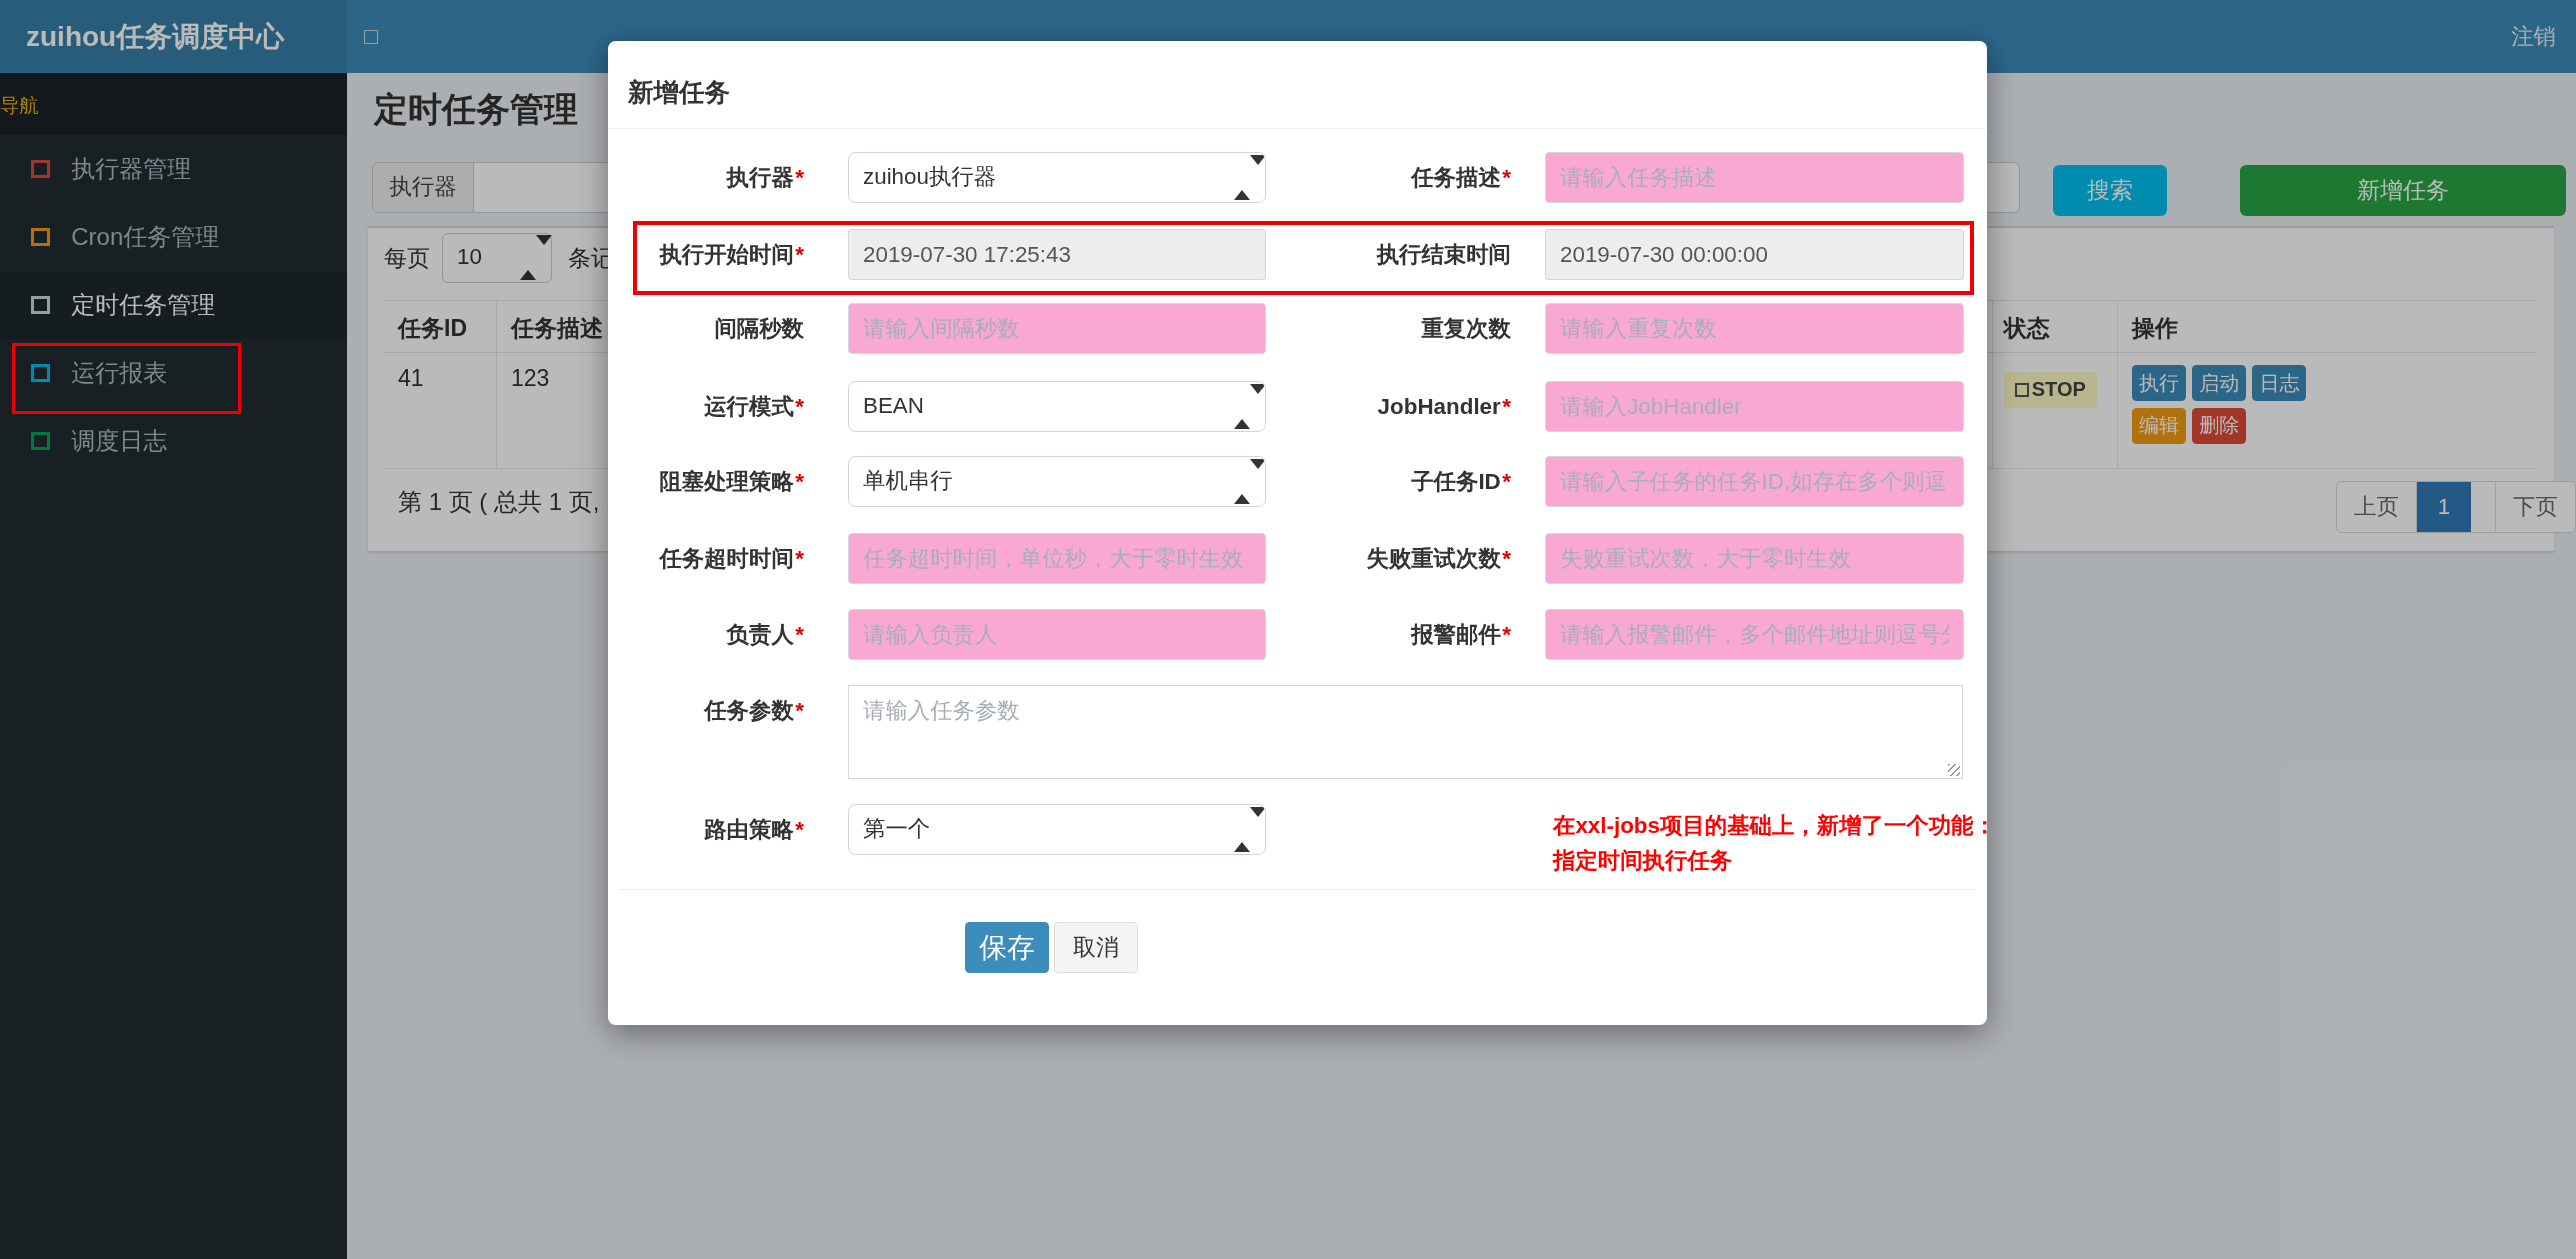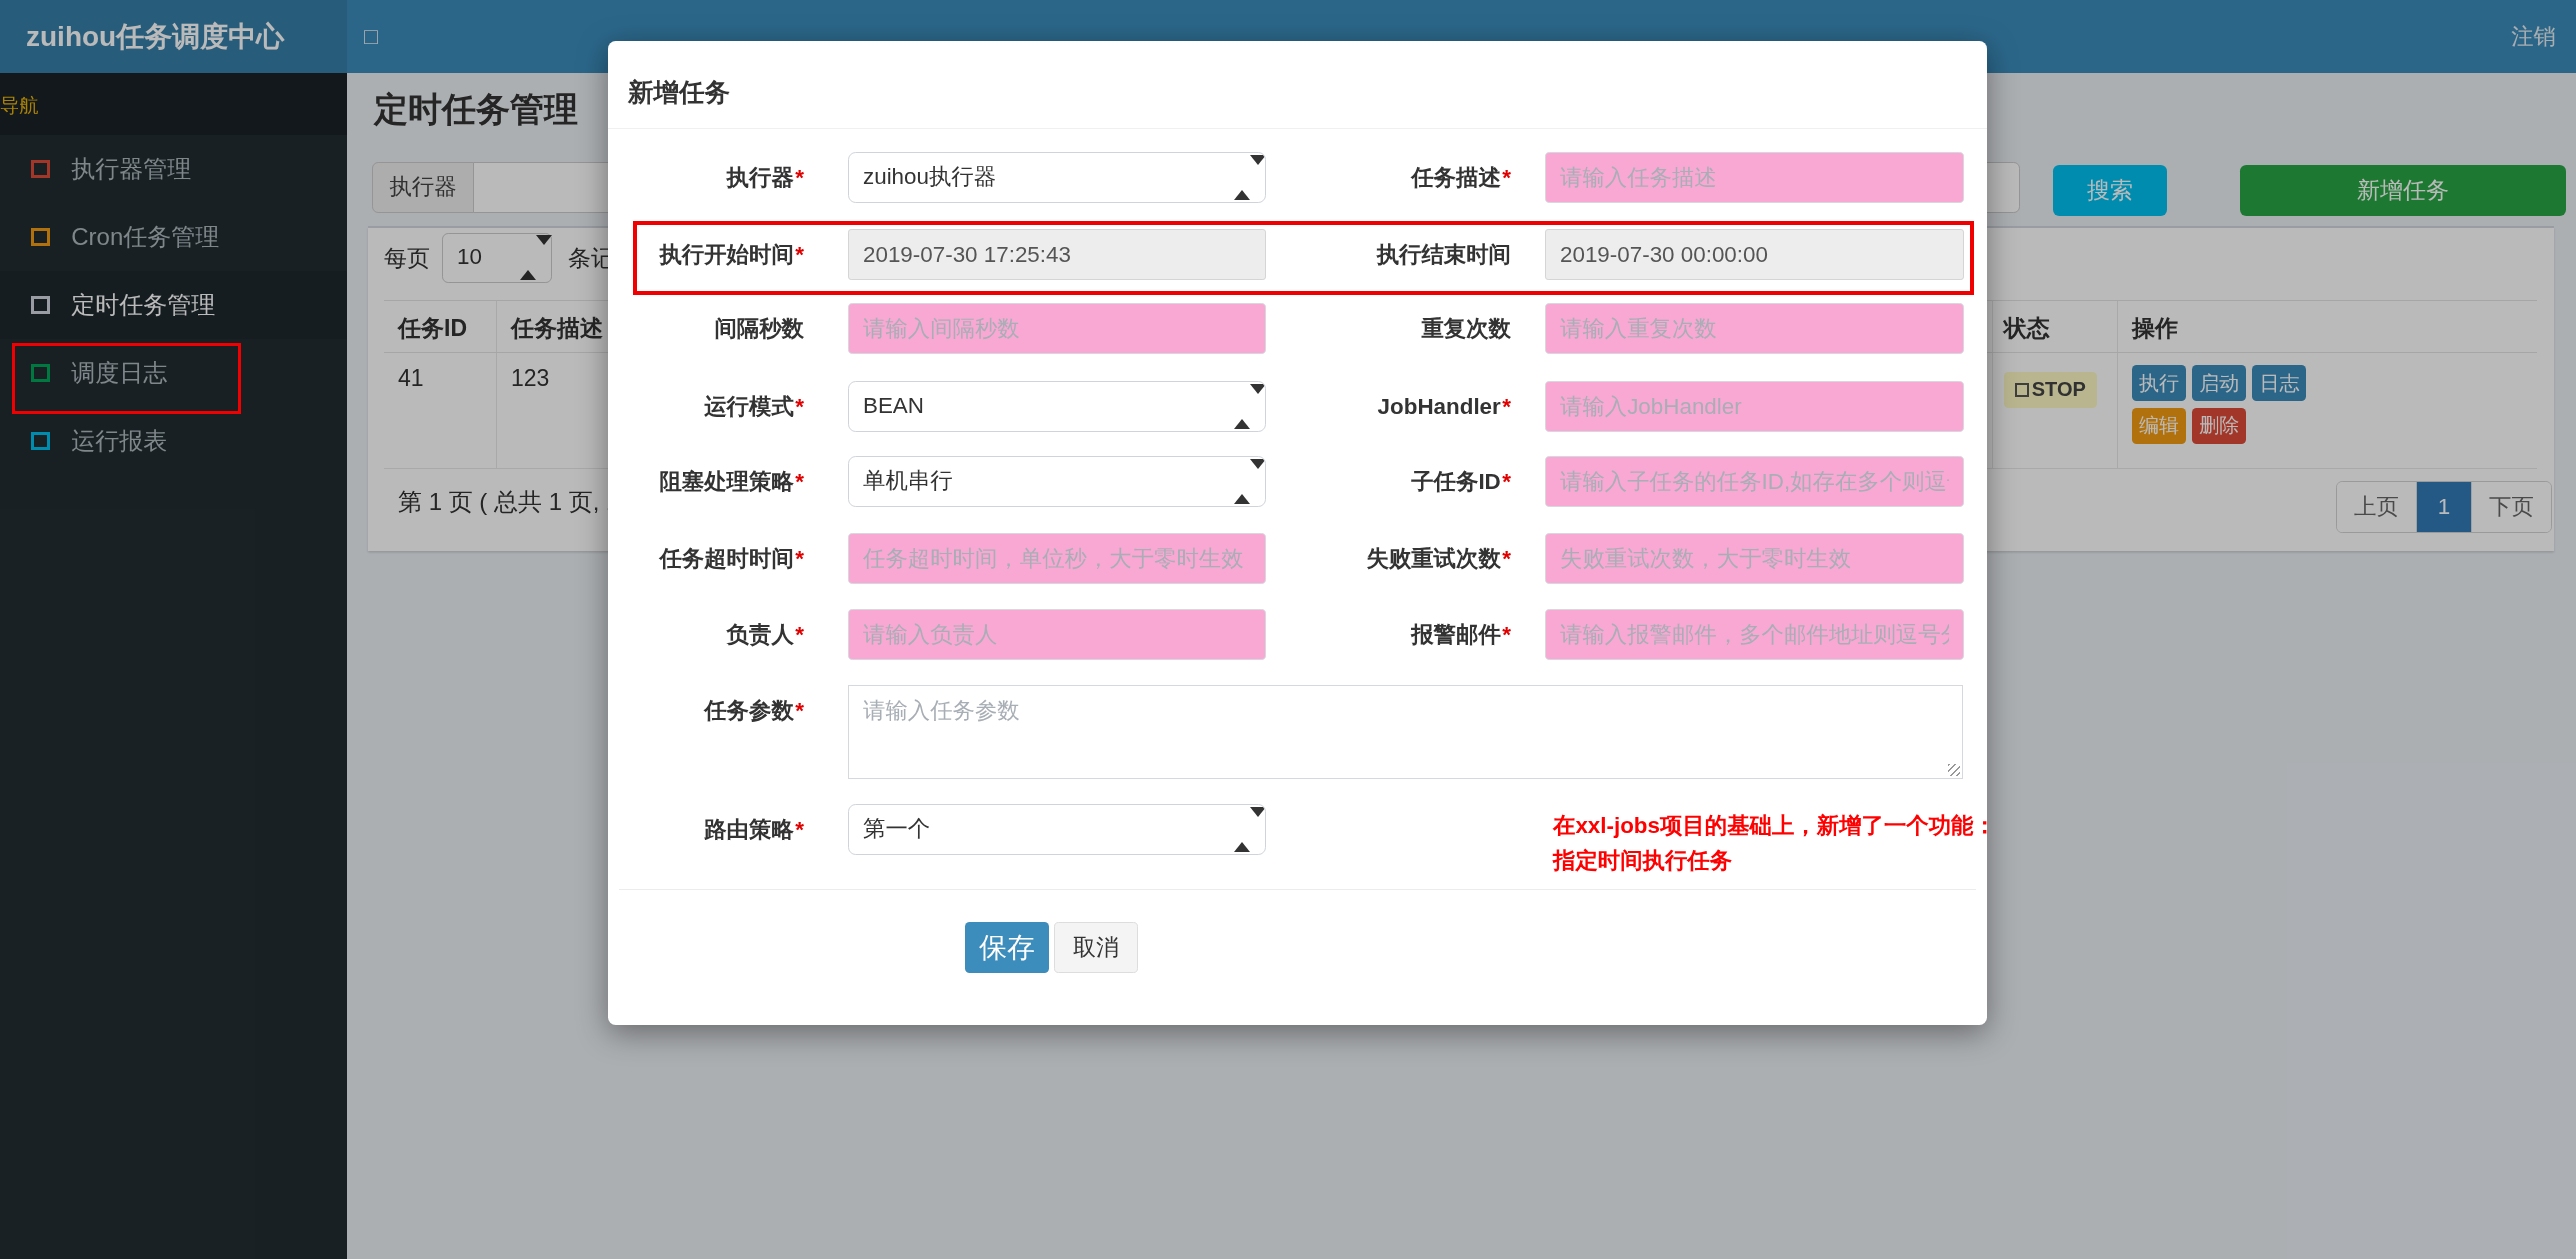--- a/index.html
+++ b/index.html
@@ -59,21 +59,21 @@
   .ops-line { display:flex; gap:6.2px; margin-bottom:6.2px; }
   .op { width:54px; height:36px; border:none; border-radius:4.6px; color:#fff; font-size:20px; cursor:pointer; }
   .op-blue { background:#3c8dbc; } .op-orange { background:#f39c12; } .op-red { background:#dd4b39; }
   .summary { position:absolute; left:398px; top:486px; font-size:24px; }
   .pager { position:absolute; left:2336px; top:481px; display:flex; border:1.5px solid #d4d4d4;
            border-radius:6.2px; overflow:hidden; background:#fff; }
   .pg { height:50px; line-height:50px; text-align:center; font-size:22.4px; color:#666;
         background:#fff; cursor:pointer; }
   .pg-prev,.pg-next { width:80px; }
   .pg-cur { width:54px; background:#337ab7; color:#fff; }
-  .pg-prev { border-right:1.5px solid #ddd; } .pg-next { border-left:1.5px solid #ddd; }
+  .pg-prev { border-right:1.5px solid #ddd; } .pg-next { border-left:1.5px solid #ddd;margin-left:24px; }
   
   .overlay { position:absolute; inset:0; background:rgba(0,0,0,.27); z-index:40; }
   .modal { position:absolute; left:608px; top:41px; width:1379px; height:984px; background:#fff;
            border-radius:7.7px; z-index:50; box-shadow:0 7.7px 31px rgba(0,0,0,.4); }
   .m-title { position:absolute; left:20px; top:34px; font-size:25.5px; font-weight:600; color:#333; }
   .m-divider { position:absolute; left:0; top:87px; width:100%; border-bottom:1.5px solid #f0f0f0; }
   .lbl { position:absolute; width:196px; text-align:right; height:51px; line-height:51px;
          font-size:22.4px; font-weight:bold; color:#333; }
   .lbl2 { position:absolute; left:665px; width:238px; text-align:right; height:51px; line-height:51px;
           font-size:22.4px; font-weight:bold; color:#333; }
@@ -126,26 +126,26 @@
   </div>
   <div class="nav-item">
     <span class="sq" style="border-color:#f39c12"></span>
     <span>Cron任务管理</span>
   </div>
   <div class="nav-item active">
     <span class="sq" style="border-color:#d2d6de"></span>
     <span>定时任务管理</span>
   </div>
   <div class="nav-item">
+    <span class="sq" style="border-color:#00c0ef"></span>
+    <span>运行报表</span>
+  </div>
+  <div class="nav-item">
     <span class="sq" style="border-color:#00a65a"></span>
     <span>调度日志</span>
-  </div>
-  <div class="nav-item">
-    <span class="sq" style="border-color:#00c0ef"></span>
-    <span>运行报表</span>
   </div>
 </div>
 
 <h1 class="page-title">定时任务管理</h1>
 
 <div class="addon">执行器</div>
 <div class="filter-input"></div>
 <button class="btn-search">搜索</button>
 <button class="btn-add">新增任务</button>
 

